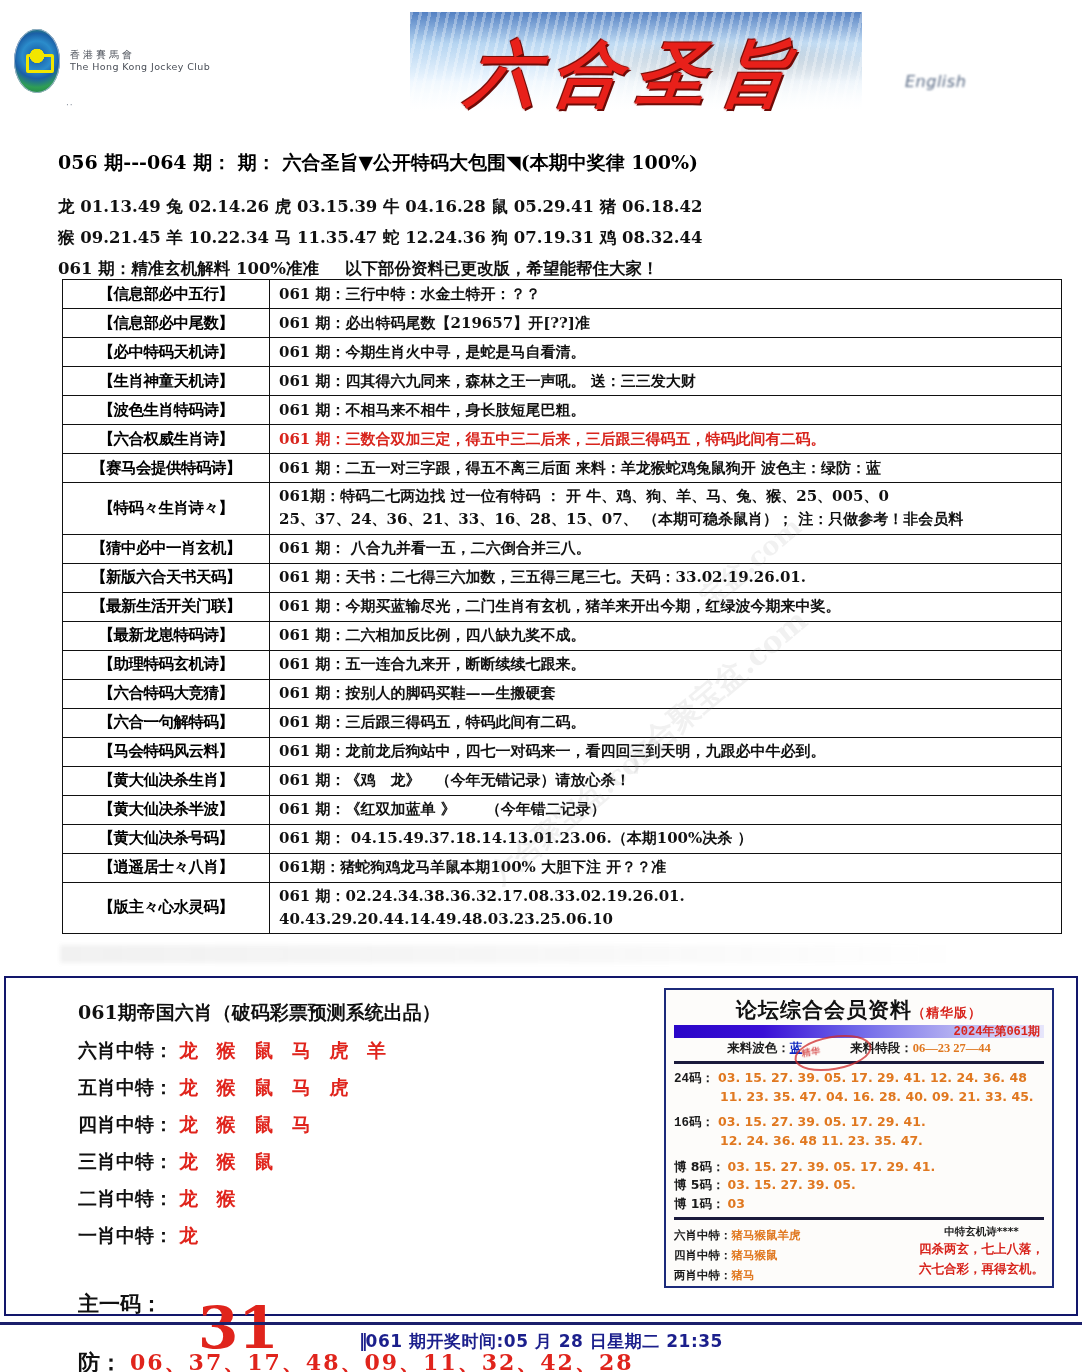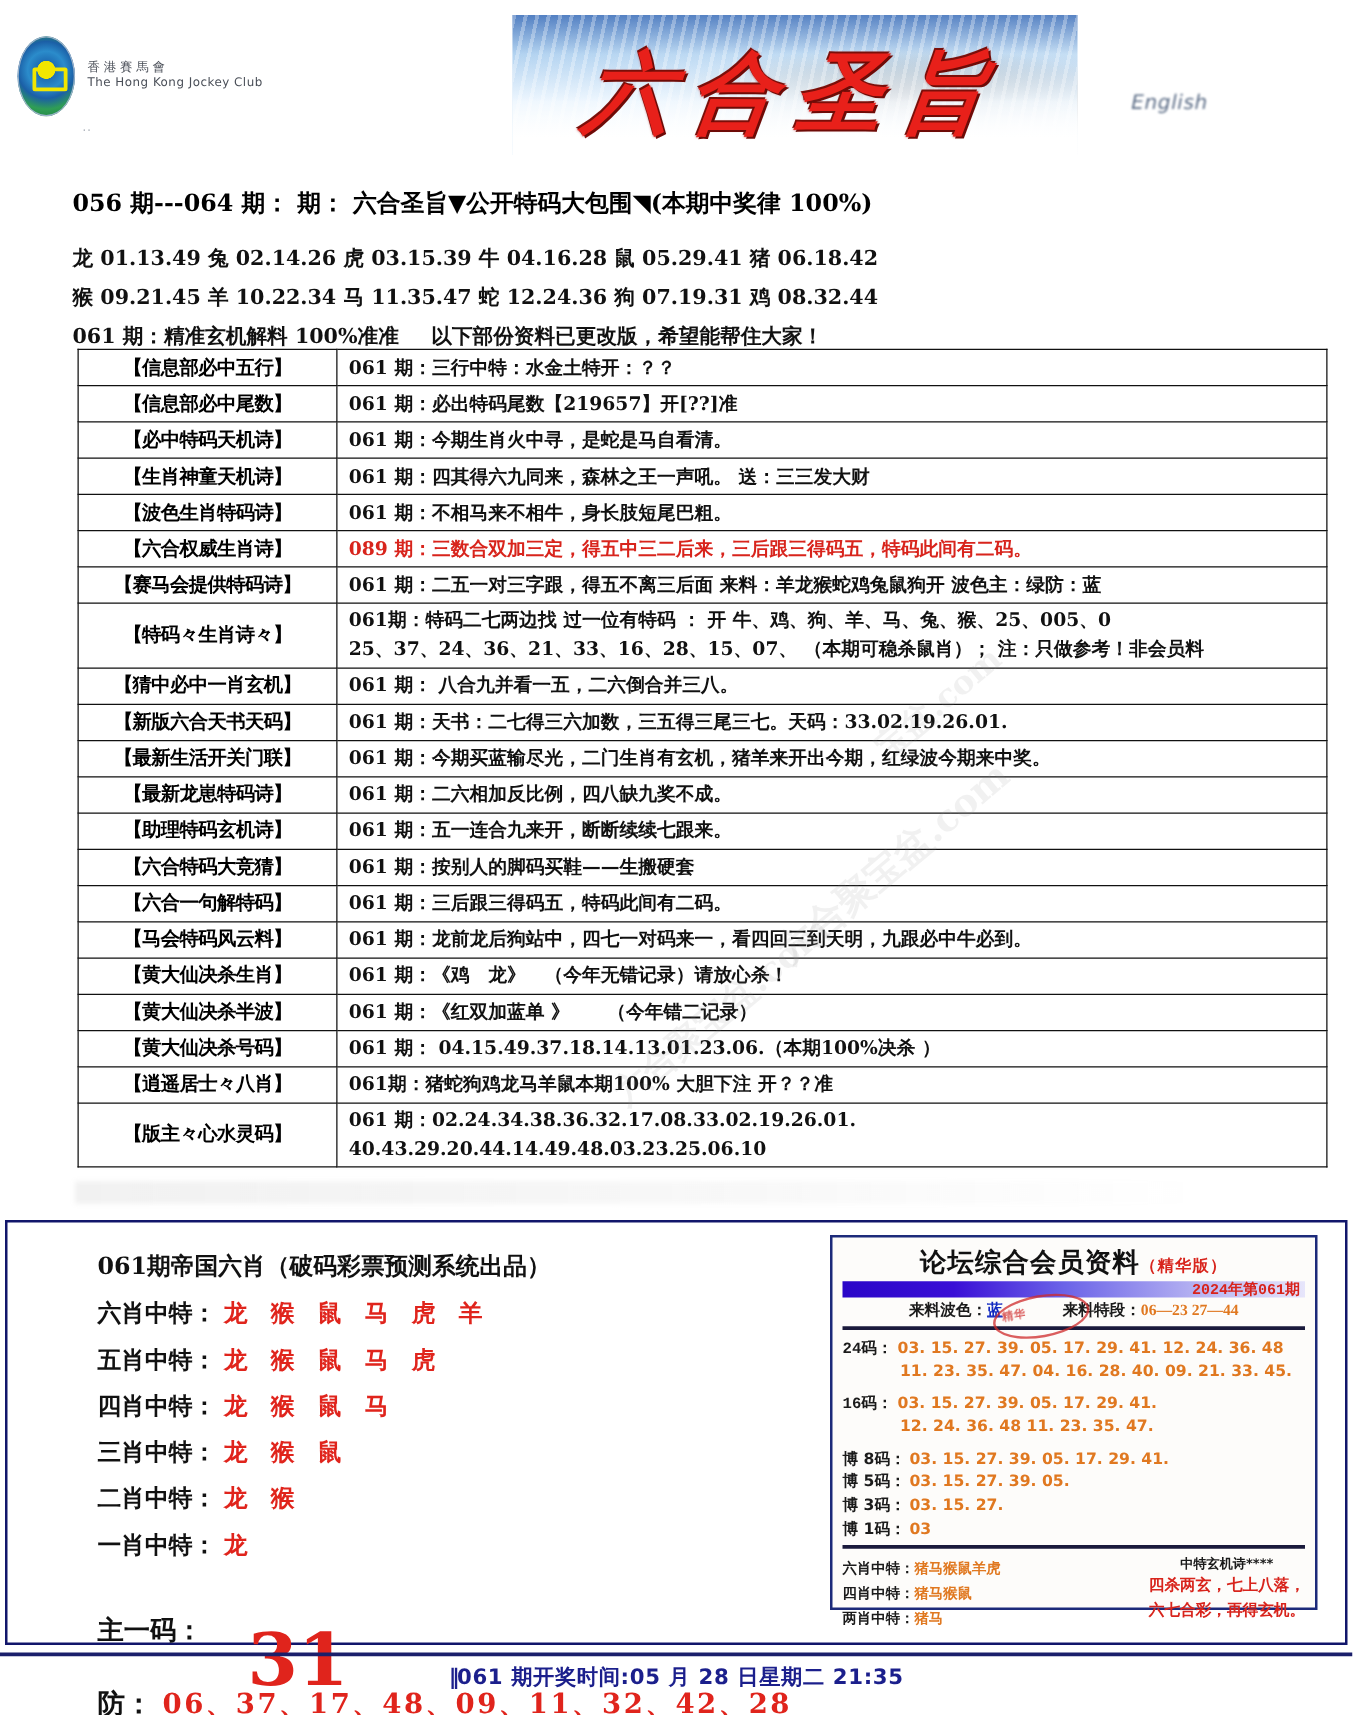--- a/index.html
+++ b/index.html
@@ -187,21 +187,21 @@
         <tr>
           <td class="c1">【生肖神童天机诗】</td>
           <td class="c2">061 期：四其得六九同来，森林之王一声吼。   送：三三发大财</td>
         </tr>
         <tr>
           <td class="c1">【波色生肖特码诗】</td>
           <td class="c2">061 期：不相马来不相牛，身长肢短尾巴粗。</td>
         </tr>
         <tr class="red">
           <td class="c1">【六合权威生肖诗】</td>
-          <td class="c2">089 期：三数合双加三定，得五中三二后来，三后跟三得码五，特码此间有二码。</td>
+          <td class="c2">061 期：三数合双加三定，得五中三二后来，三后跟三得码五，特码此间有二码。</td>
         </tr>
         <tr>
           <td class="c1">【赛马会提供特码诗】</td>
           <td class="c2">061  期：二五一对三字跟，得五不离三后面 来料：羊龙猴蛇鸡兔鼠狗开  波色主：绿防：蓝</td>
         </tr>
         <tr class="row2line">
           <td class="c1">【特码々生肖诗々】</td>
           <td class="c2">
             <div style="white-space: nowrap; overflow: hidden;">061期：特码二七两边找  过一位有特码 ：   开  牛、鸡、狗、羊、马、兔、猴、25、005、0</div>
             <div style="white-space: nowrap; overflow: hidden;">25、37、24、36、21、33、16、28、15、07、 （本期可稳杀鼠肖）；   注：只做参考！非会员料</div>
@@ -305,21 +305,20 @@
     <hr class="hr-dark">
     <div id="ic-codes">
         <div class="code-row"><span class="lab">24码：</span><span class="num">03. 15. 27. 39. 05. 17. 29. 41. 12. 24. 36. 48</span><span class="cont">11. 23. 35. 47. 04. 16. 28. 40. 09. 21. 33. 45.</span></div>
         <div class="gap-sm"></div>
         <div class="code-row"><span class="lab">16码：</span><span class="num">03. 15. 27. 39. 05. 17. 29. 41.</span><span class="cont">12. 24. 36. 48  11. 23. 35. 47.</span></div>
         <div class="gap-sm"></div>
       </div>
     <div id="ic-bo">
         <div class="bo-row"><span>博 8码：</span><span class="num">03. 15. 27. 39. 05. 17. 29. 41.</span></div>
         <div class="bo-row"><span>博 5码：</span><span class="num">03. 15. 27. 39. 05.</span></div>
-        <div class="bo-row"><span>博 3码：</span><span class="num">03. 15. 27.</span></div>
         <div class="bo-row"><span>博 1码：</span><span class="num">03</span></div>
       </div>
     <hr class="hr-dark">
     <div class="foot-2col">
       <div class="fc-left" id="ic-footleft">
           <div><span>六肖中特：</span><span class="v">猪马猴鼠羊虎</span></div>
           <div><span>四肖中特：</span><span class="v">猪马猴鼠</span></div>
           <div><span>两肖中特：</span><span class="v">猪马</span></div>
         </div>
       <div class="fc-right">

